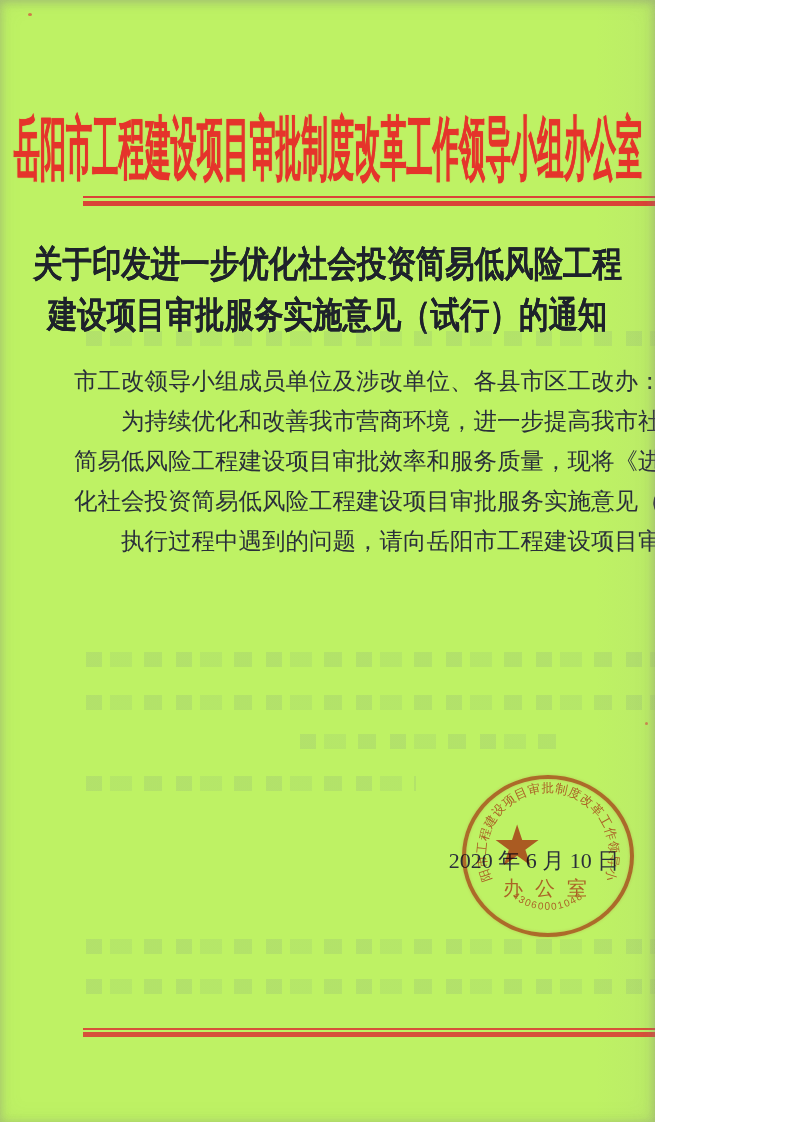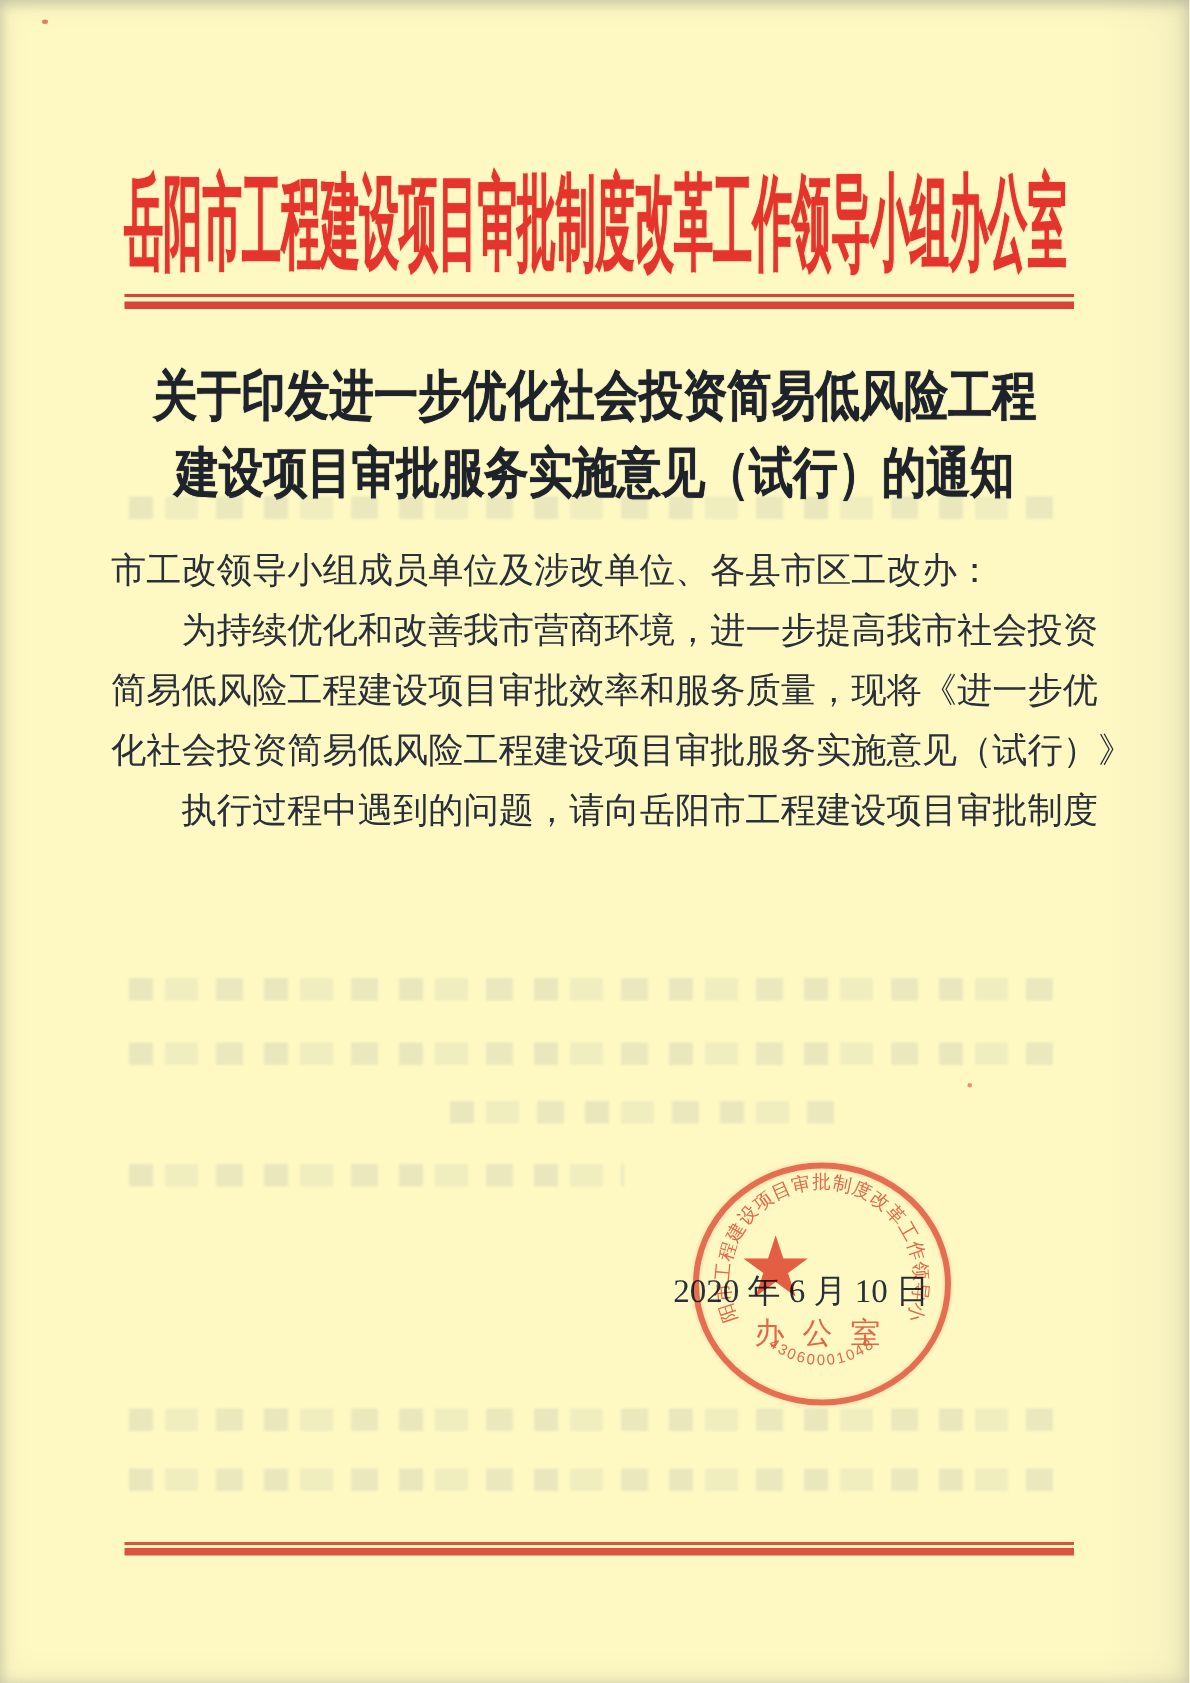--- a/index.html
+++ b/index.html
@@ -1,19 +1,19 @@
 <!DOCTYPE html>
 <html><head>
 <meta charset="utf-8">
 <style>
   html,body{margin:0;padding:0;background:#ffffff;}
   .page{
     position:relative;
-    width:793px;height:1122px;
-    background:#fef9c3;
+    width:655px;height:1122px;
+    background:#bef264;
     overflow:hidden;
     font-family:"Liberation Serif", serif;
   }
   
   .page::after{
     content:"";position:absolute;inset:0;pointer-events:none;
     box-shadow: inset 0 3px 8px rgba(130,130,130,.28),
                 inset 0 0 22px rgba(120,120,120,.12),
                 inset -4px 0 10px rgba(140,140,140,.10),
                 inset 3px 0 8px rgba(150,150,150,.10);

